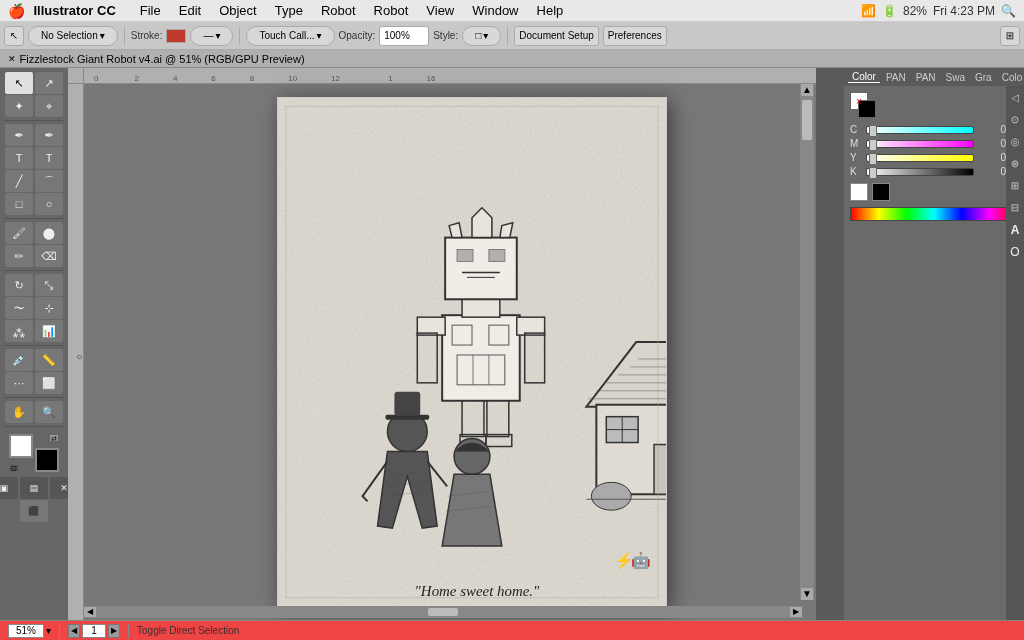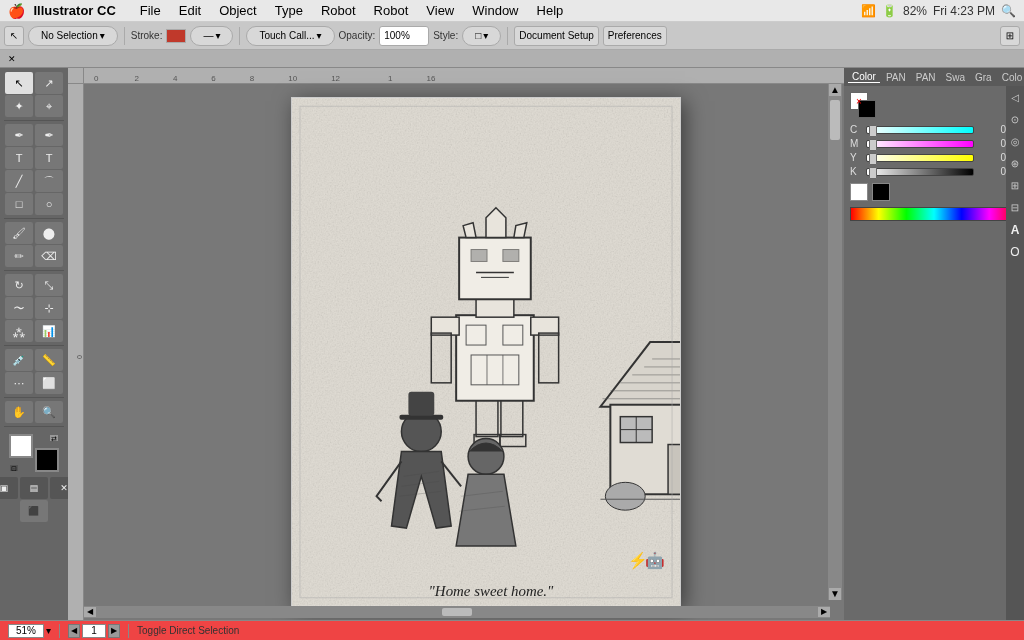--- a/index.html
+++ b/index.html
@@ -204,20 +204,21 @@
   <div class="tb-sep"></div>
   <div class="tb-btn">Document Setup</div>
   <div class="tb-btn">Preferences</div>
   <div style="margin-left:auto;">
     <div class="tb-btn">⊞</div>
   </div>
 </div>
 
 <div id="filetab">
   <span style="font-size:9px; margin-right:4px; cursor:pointer;">✕</span>
+  <span>Fizzlestock Giant Robot v4.ai @ 51% (RGB/GPU Preview)</span>
 </div>
 
 <div id="main">
 
   <div id="left-toolbar">
     <div class="tool-row">
       <div class="tool-btn active">↖</div>
       <div class="tool-btn">↗</div>
     </div>
     <div class="tool-row">
@@ -429,21 +430,21 @@
     </div>
     <div style="position:absolute; bottom:2px; left:16px; right:14px; height:12px; background:#888; display:flex; align-items:center;">
       <div style="width:12px; height:10px; background:#aaa; text-align:center; font-size:8px; line-height:10px; cursor:pointer;">◀</div>
       <div style="flex:1; display:flex; justify-content:center;">
         <div style="width:30px; height:8px; background:#bbb; border-radius:2px;"></div>
       </div>
       <div style="width:12px; height:10px; background:#aaa; text-align:center; font-size:8px; line-height:10px; cursor:pointer;">▶</div>
     </div>
   </div>
 
-  <div id="right-panel" style="position:relative;">
+  <div id="right-panel" style="position:relative;margin-left:28px;">
 
     <div id="panel-tabs">
       <span class="panel-tab active">Color</span>
       <span class="panel-tab">PAN</span>
       <span class="panel-tab">PAN</span>
       <span class="panel-tab">Swa</span>
       <span class="panel-tab">Gra</span>
       <span class="panel-tab">Colo</span>
 
     </div>

